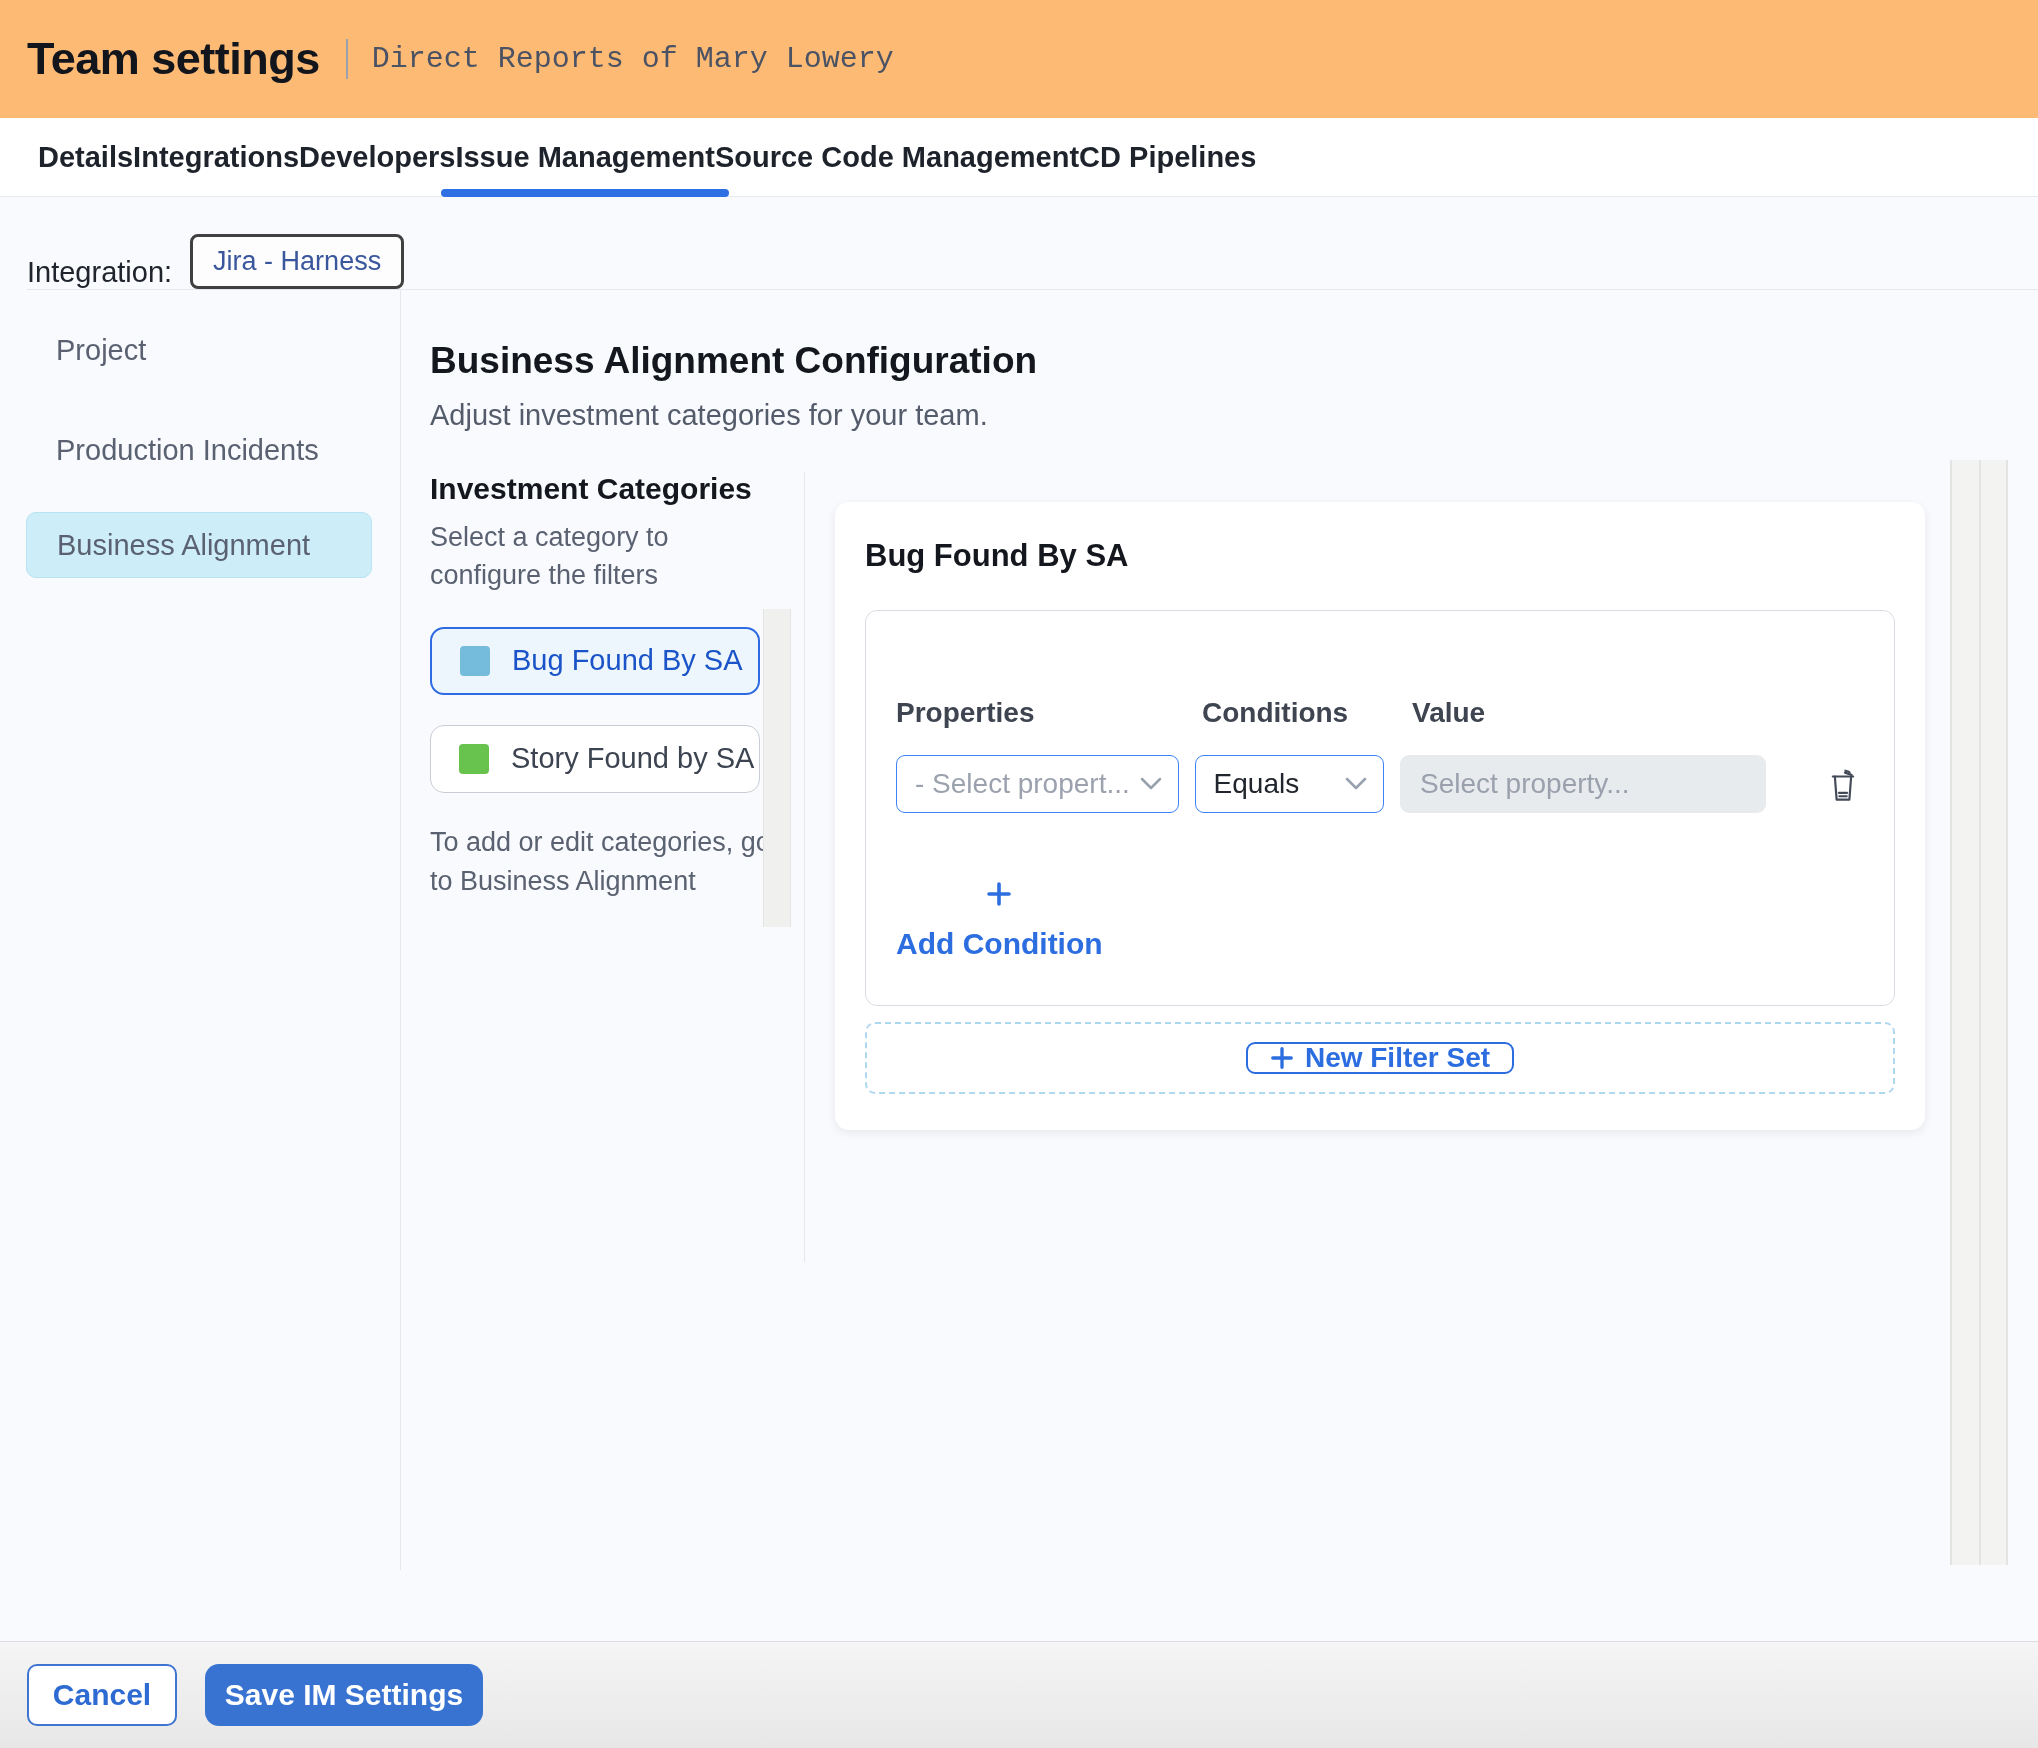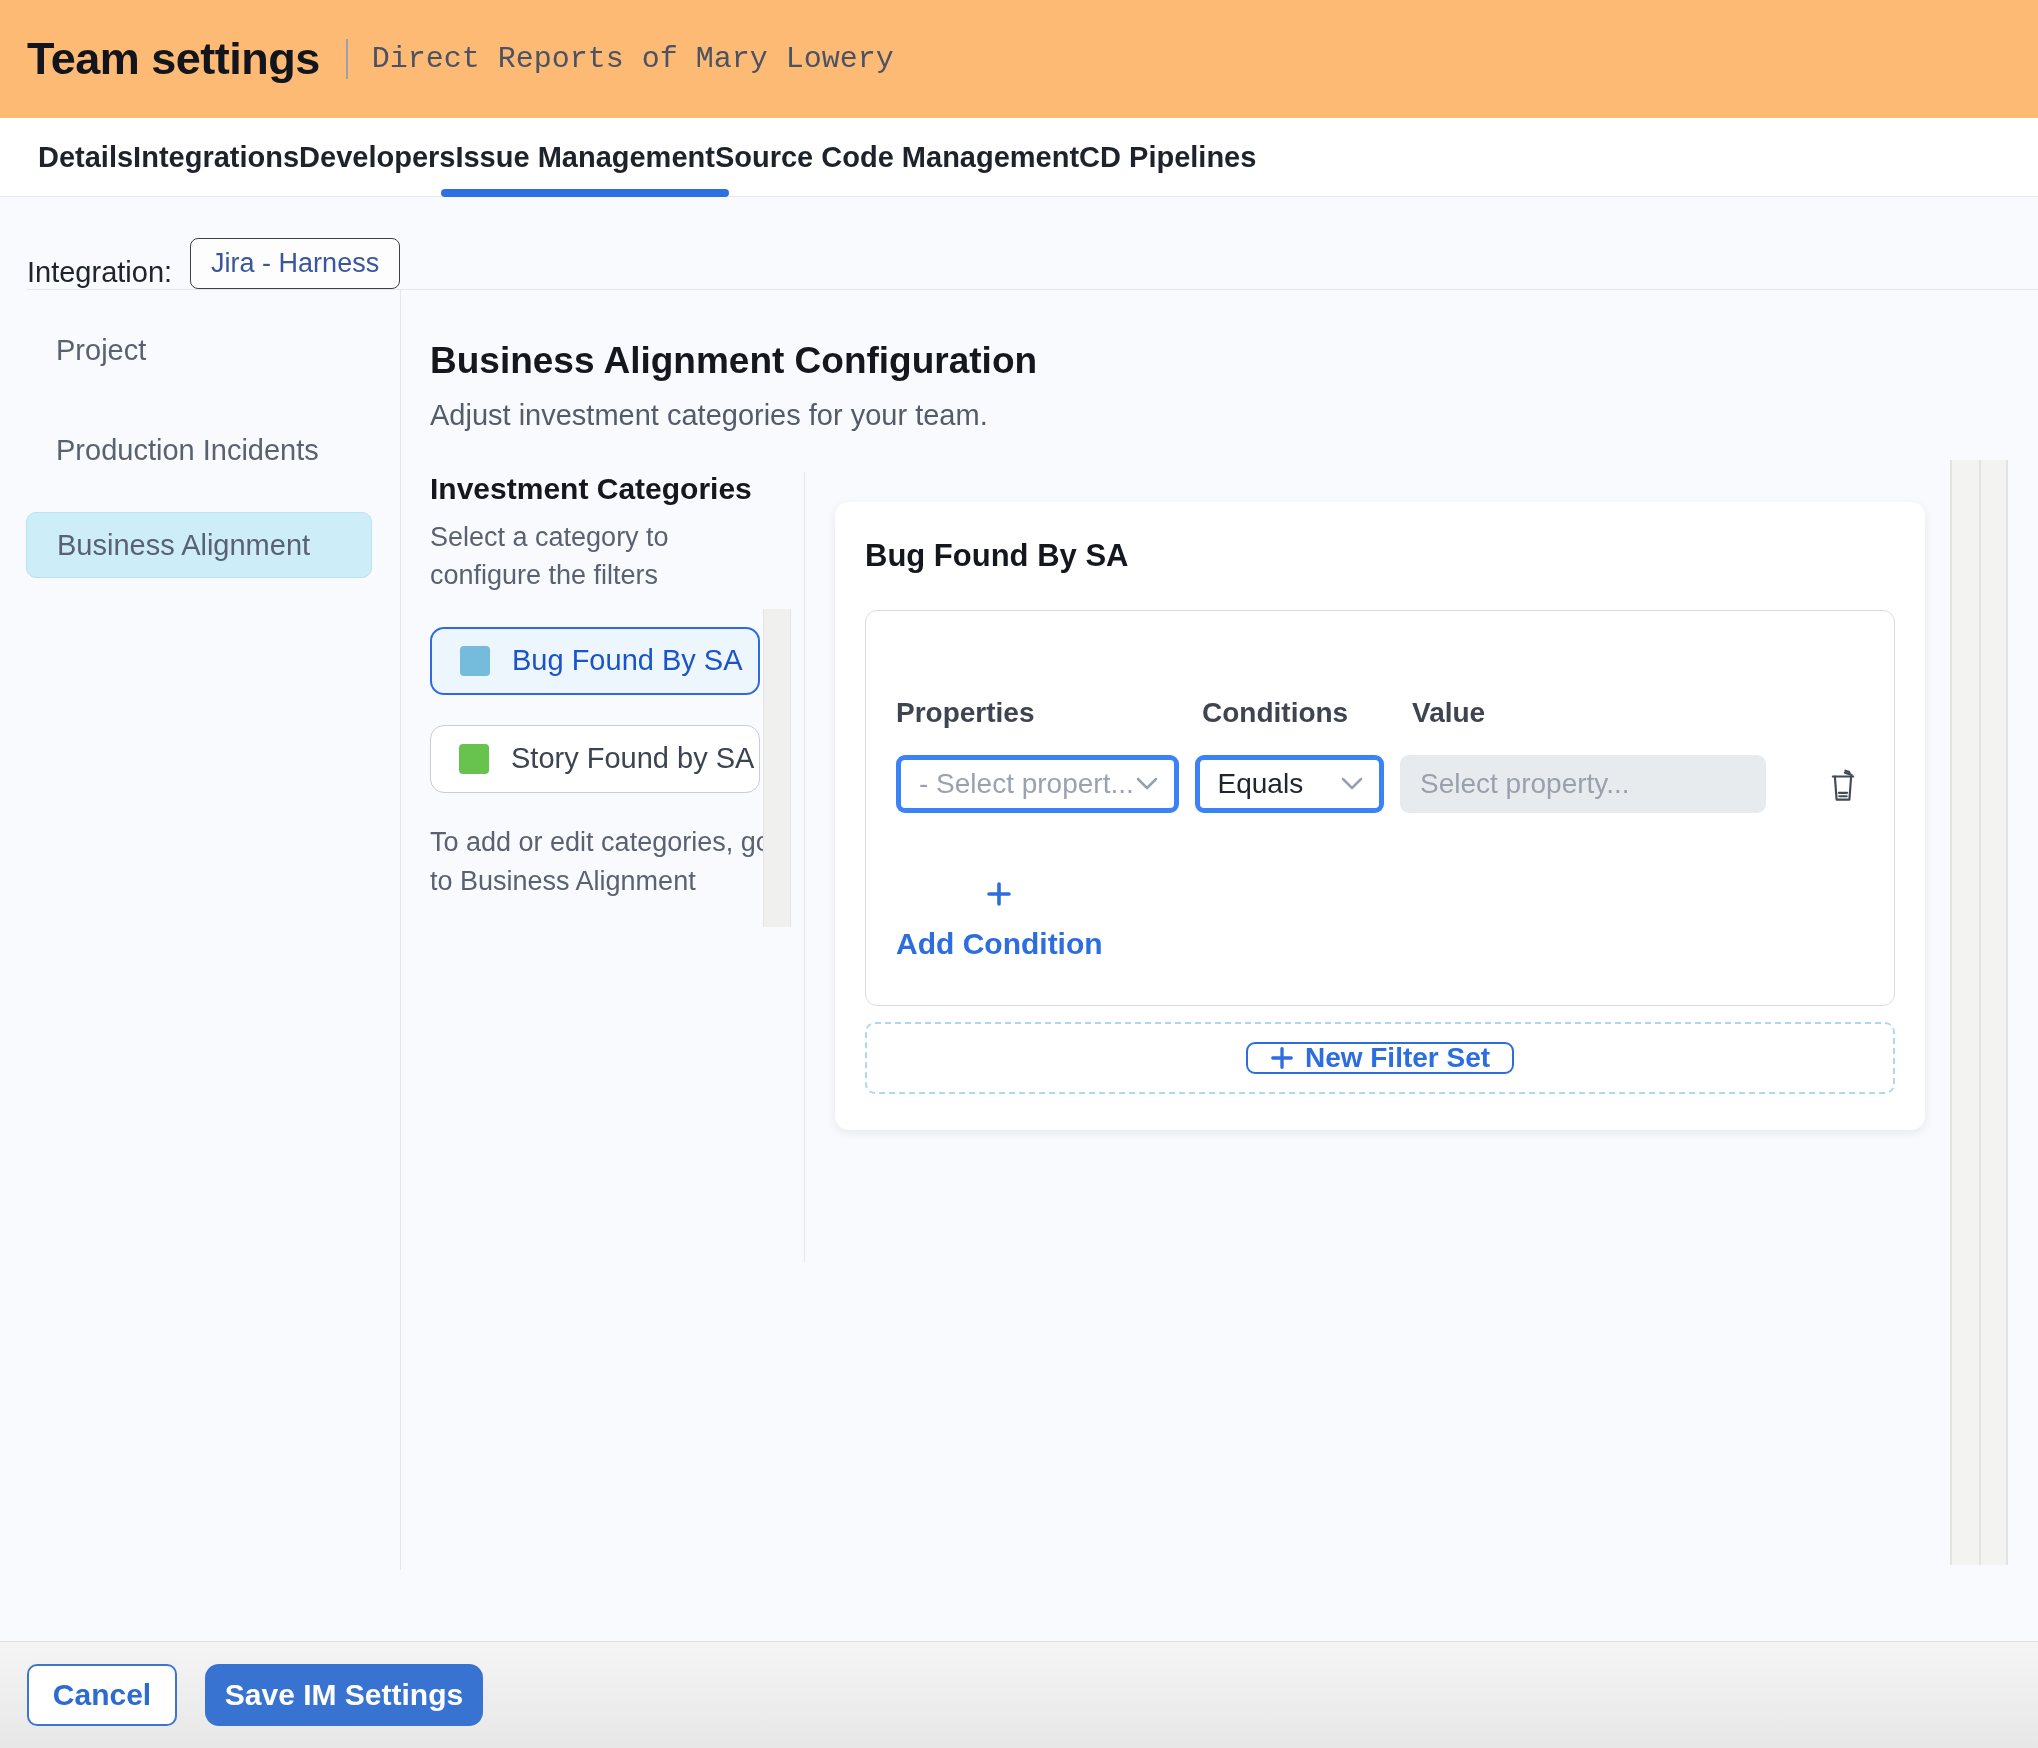--- a/index.html
+++ b/index.html
@@ -24,21 +24,21 @@
   .tab { position:relative; height:100%; display:flex; align-items:center;
          font-size:29px; font-weight:600; color:#1d222b; cursor:pointer; white-space:nowrap; }
   .tab-underline { display:none; }
   .tab.active .tab-underline { display:block; position:absolute; left:-14px; right:-14px;
          bottom:-1px; height:8px; border-radius:8px; background:#2e6fe4; }
 
   
   .integration-bar { position:absolute; top:197px; left:0; right:0; height:92px;
          background:#f8fafd; display:flex; align-items:flex-end; padding-left:27px; }
   .integration-label { font-size:29px; color:#20242d; margin-right:18px; }
-  .integration-badge { font-size:27px; color:#3a569c; border:1px solid #404040;
+  .integration-badge { font-size:27px; color:#3a569c; border:3px solid #404040;
          background:#fdfdfe; border-radius:8px; padding:9px 20px; cursor:pointer; }
   .integration-divider { position:absolute; top:289px; left:27px; right:0; height:1px; background:#e4e7ec; }
 
   
   .sidebar-item { position:absolute; left:26px; width:346px; height:66px; border-radius:10px;
          display:flex; align-items:center; padding-left:30px; font-size:29px; color:#5a6170;
          cursor:pointer; }
   .sidebar-item.active { background:#cdeef9; border:1px solid #b7e3f3; }
   .sidebar-divider { position:absolute; left:400px; top:290px; height:1280px; width:1px; background:#e4e7ec; }
 
@@ -70,21 +70,21 @@
   .detail-col { padding-left:30px; }
   .detail-card { width:1090px; margin-top:30px; background:#fff; border-radius:14px;
          box-shadow:0 3px 10px rgba(20,30,50,.08); padding:36px 30px 36px; }
   .card-title { font-size:31px; font-weight:700; color:#14171d; }
   .filter-box { margin-top:36px; border:1px solid #d9dde3; border-radius:12px; padding:36px 30px 44px; }
   .fs-title { font-size:27px; font-weight:700; color:#42485a; letter-spacing:.5px; }
   .fs-labels { display:flex; gap:16px; margin-top:50px; }
   .w-prop { width:290px; } .w-cond { width:194px; } .w-val { width:366px; }
   .fs-label { font-size:28px; font-weight:700; color:#3e4450; }
   .fs-controls { display:flex; gap:16px; margin-top:26px; align-items:center; }
-  .select { height:58px; background:#fff; border:5px solid #3b82f6; border-radius:9px;
+  .select { height:58px; background:#fff; border:1px solid #3b82f6; border-radius:9px;
          display:flex; align-items:center; justify-content:space-between;
          padding:0 16px 0 18px; cursor:pointer; }
   .sel-text { font-size:28px; white-space:nowrap; overflow:hidden; }
   .sel-text.placeholder { color:#9ba2ae; }
   .sel-text.value { color:#21252d; }
   .value-input { height:58px; background:#e7ebee; border:none; border-radius:9px;
          padding:0 20px; font-size:28px; color:#21252d; outline:none; }
   .value-input::placeholder { color:#9aa1ad; }
   .trash-btn { margin-left:40px; background:none; border:none; cursor:pointer; padding:4px;
          display:flex; align-items:center; }

